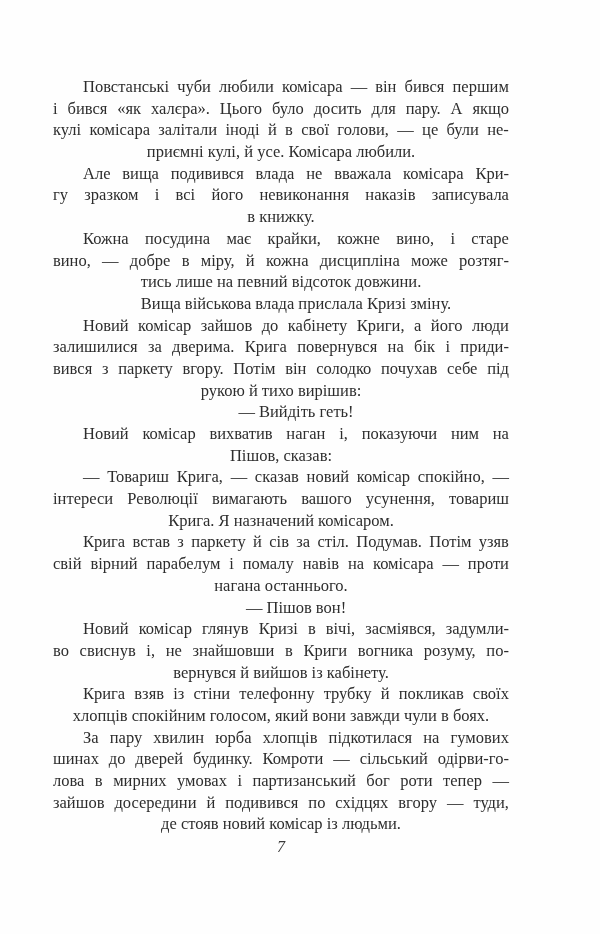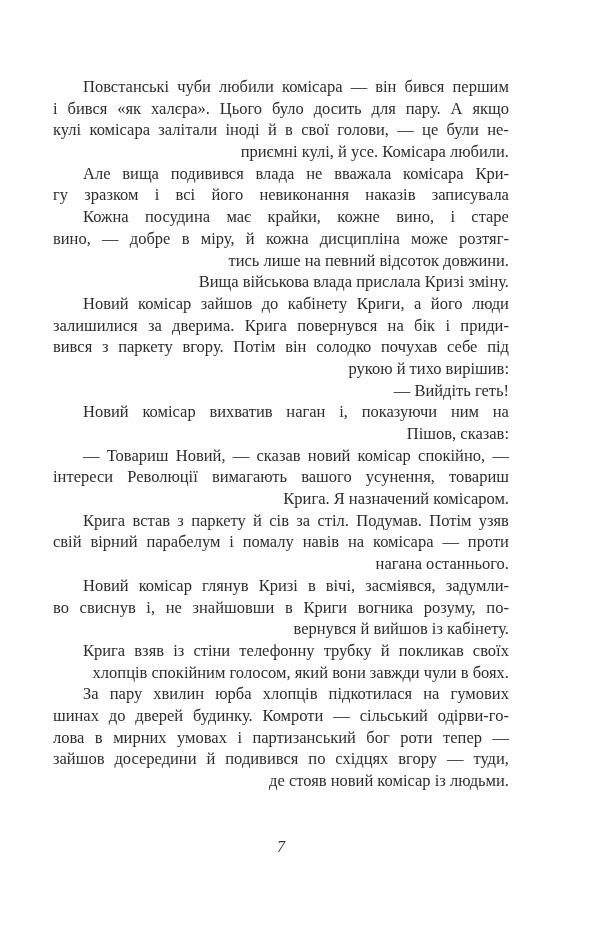--- a/index.html
+++ b/index.html
@@ -45,21 +45,21 @@
     justify-content: space-between;
   }
   .line.just span {
     flex: 0 0 auto;
   }
   
   .line.first {
     padding-left: 30px;
   }
   .line.last {
-    text-align: right;
+    text-align: center;
   }
   .page-number {
     position: absolute;
     left: 53px;
     width: 456px;
     top: 838px;
     text-align: center;
     font-style: italic;
     font-size: 16px;
     color: var(--pagenum);
@@ -124,20 +124,21 @@
         <div class="line just">
           <span>гу</span>
           <span>зразком</span>
           <span>і</span>
           <span>всі</span>
           <span>його</span>
           <span>невиконання</span>
           <span>наказів</span>
           <span>записувала</span>
         </div>
+        <div class="line last">в книжку.</div>
       </div>
       <div class="para">
         <div class="line first just">
           <span>Кожна</span>
           <span>посудина</span>
           <span>має</span>
           <span>крайки,</span>
           <span>кожне</span>
           <span>вино,</span>
           <span>і</span>
@@ -210,21 +211,21 @@
           <span>показуючи</span>
           <span>ним</span>
           <span>на</span>
         </div>
         <div class="line last">Пішов, сказав:</div>
       </div>
       <div class="para">
         <div class="line first just">
           <span>—</span>
           <span>Товариш</span>
-          <span>Новий,</span>
+          <span>Крига,</span>
           <span>—</span>
           <span>сказав</span>
           <span>новий</span>
           <span>комісар</span>
           <span>спокійно,</span>
           <span>—</span>
         </div>
         <div class="line just">
           <span>інтереси</span>
           <span>Революції</span>
@@ -255,20 +256,23 @@
           <span>парабелум</span>
           <span>і</span>
           <span>помалу</span>
           <span>навів</span>
           <span>на</span>
           <span>комісара</span>
           <span>—</span>
           <span>проти</span>
         </div>
         <div class="line last">нагана останнього.</div>
+      </div>
+      <div class="para">
+        <div class="line first last">— Пішов вон!</div>
       </div>
       <div class="para">
         <div class="line first just">
           <span>Новий</span>
           <span>комісар</span>
           <span>глянув</span>
           <span>Кризі</span>
           <span>в</span>
           <span>вічі,</span>
           <span>засміявся,</span>

